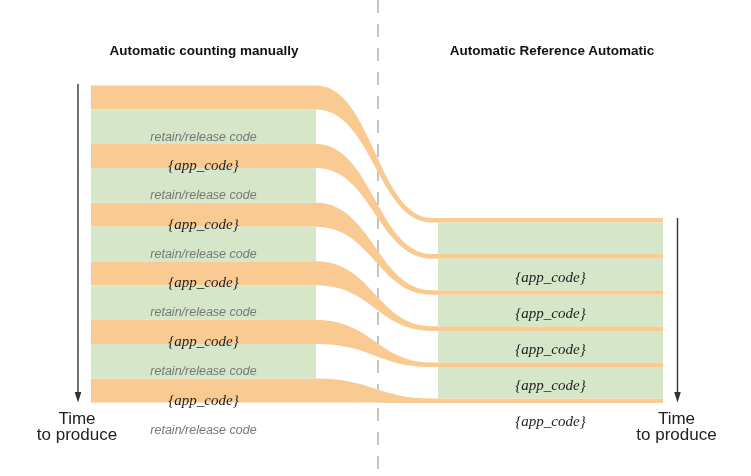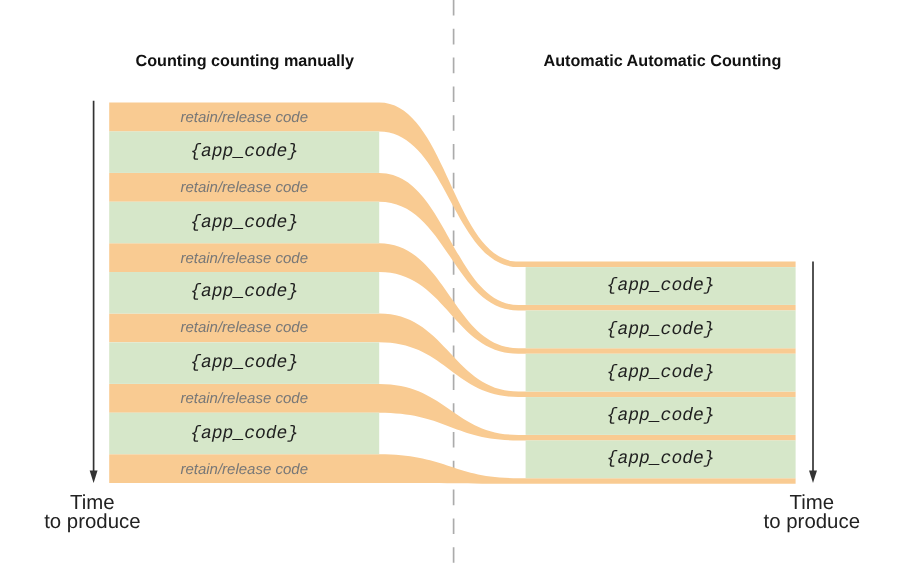--- a/index.html
+++ b/index.html
@@ -32,30 +32,31 @@
     font-size: 13.5px;
     color: var(--title-text, #111111);
   }
   .bar-label {
     position: absolute;
     text-align: right;
     white-space: nowrap;
     display: flex;
     align-items: center;
     justify-content: center;
+    margin-top: 39px;
   }
   .bar-label.retain {
     font-style: italic;
     font-size: 12.5px;
     color: var(--retain-text, #777777);
   }
   .bar-label.appcode {
     font-style: italic;
     font-size: 15px;
-    font-family: Liberation Mono, monospace;
+    font-family: Liberation Serif, serif;
     color: var(--app-text, #1f1f1f);
   }
   .time-label {
     position: absolute;
     transform: translateX(-50%);
     text-align: center;
     font-size: 17px;
     line-height: 16px;
     color: #222222;
     white-space: nowrap;
@@ -94,23 +95,23 @@
       <line class="arrow-line" x1="78" y1="84" x2="78" y2="392.5"></line>
       <polygon class="arrow-head" points="74.7,392 81.3,392 78,402.5"></polygon>
     </g>
 
     <g>
       <line class="arrow-line" x1="677.5" y1="218" x2="677.5" y2="392.5"></line>
       <polygon class="arrow-head" points="674.2,392 680.8,392 677.5,402.5"></polygon>
     </g>
   </svg>
 
-  <div class="col-title" style="left:204px; top:43px;">Counting counting manually</div>
+  <div class="col-title" style="left:204px; top:43px;">Automatic counting manually</div>
 
-  <div class="col-title" style="left:552px; top:43px;">Automatic Automatic Counting</div>
+  <div class="col-title" style="left:552px; top:43px;">Automatic Reference Automatic</div>
 
   <div id="label-layer">
       <div class="bar-label retain" style="left: 91px; top: 85.5px; width: 225px; height: 24px;">retain/release code</div>
       <div class="bar-label appcode" style="left: 91px; top: 109.5px; width: 225px; height: 34.6px;">{app_code}</div>
       <div class="bar-label retain" style="left: 91px; top: 144.1px; width: 225px; height: 24px;">retain/release code</div>
       <div class="bar-label appcode" style="left: 91px; top: 168.1px; width: 225px; height: 34.6px;">{app_code}</div>
       <div class="bar-label retain" style="left: 91px; top: 202.7px; width: 225px; height: 24px;">retain/release code</div>
       <div class="bar-label appcode" style="left: 91px; top: 226.7px; width: 225px; height: 34.6px;">{app_code}</div>
       <div class="bar-label retain" style="left: 91px; top: 261.3px; width: 225px; height: 24px;">retain/release code</div>
       <div class="bar-label appcode" style="left: 91px; top: 285.3px; width: 225px; height: 34.6px;">{app_code}</div>

